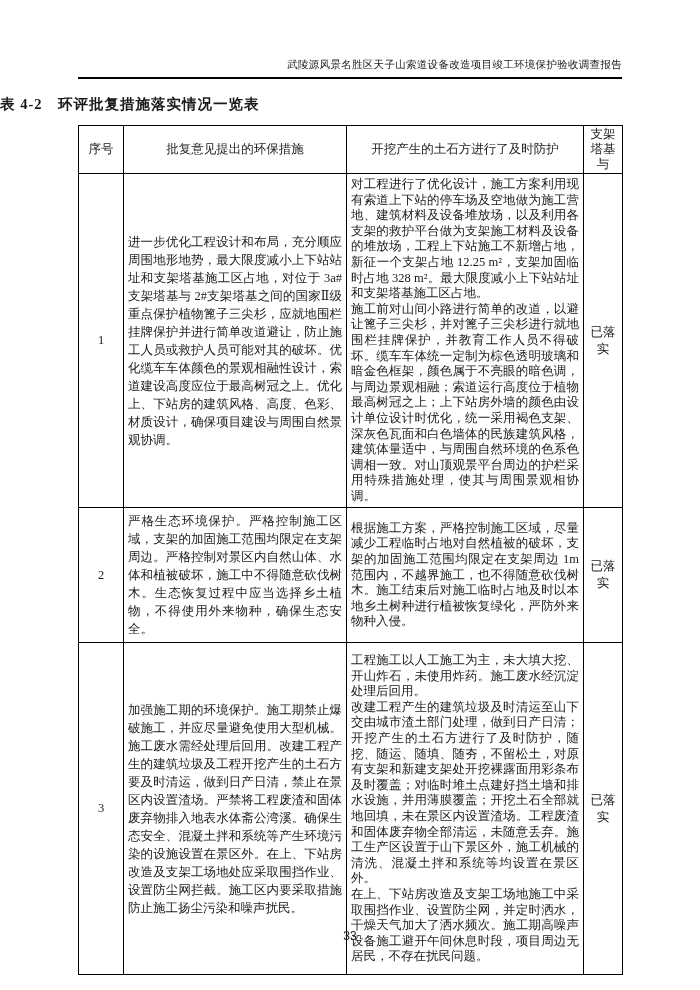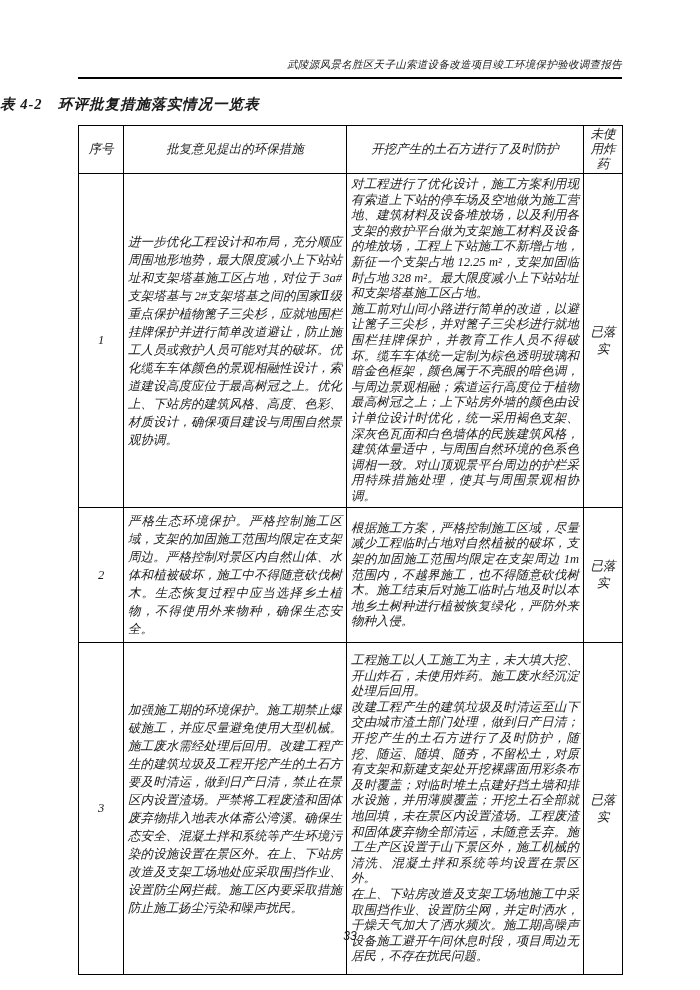--- a/index.html
+++ b/index.html
@@ -7,21 +7,20 @@
   body {
     background:#ffffff;
     color:#1a1a1a;
     font-family:"Liberation Serif","DejaVu Serif",serif;
     position:relative;
   }
   .page {
     width:700px; height:990px;
     position:relative;
     padding-top:58px;
-    font-style:italic;
   }
   .running-head {
     margin:0 78px;
     text-align:right;
     font-size:10.5px;
     letter-spacing:0.3px;
     padding-bottom:5px;
     border-bottom:2px solid #000;
     white-space:nowrap;
   }
@@ -107,21 +106,21 @@
       <col class="c-seq">
         <col class="c-meas">
         <col class="c-res">
         <col class="c-stat">
     </colgroup>
     <tbody>
         <tr class="header-row">
       <th class="h-cell">序号</th>
       <th class="h-cell">批复意见提出的环保措施</th>
       <th class="h-cell">开挖产生的土石方进行了及时防护</th>
-      <th class="h-cell">未使用炸药</th>
+      <th class="h-cell">支架塔基与</th>
     </tr>
 
     <tr class="row-1">
       <td class="seq-cell">1</td>
       <td class="measure-cell">进一步优化工程设计和布局，充分顺应周围地形地势，最大限度减小上下站站址和支架塔基施工区占地，对位于 3a#支架塔基与 2#支架塔基之间的国家Ⅱ级重点保护植物篦子三尖杉，应就地围栏挂牌保护并进行简单改道避让，防止施工人员或救护人员可能对其的破坏。优化缆车车体颜色的景观相融性设计，索道建设高度应位于最高树冠之上。优化上、下站房的建筑风格、高度、色彩、材质设计，确保项目建设与周围自然景观协调。</td>
       <td class="result-cell">
         <p>对工程进行了优化设计，施工方案利用现有索道上下站的停车场及空地做为施工营地、建筑材料及设备堆放场，以及利用各支架的救护平台做为支架施工材料及设备的堆放场，工程上下站施工不新增占地，新征一个支架占地 12.25 m²，支架加固临时占地 328 m²。最大限度减小上下站站址和支架塔基施工区占地。</p>
         <p>施工前对山间小路进行简单的改道，以避让篦子三尖杉，并对篦子三尖杉进行就地围栏挂牌保护，并教育工作人员不得破坏。缆车车体统一定制为棕色透明玻璃和暗金色框架，颜色属于不亮眼的暗色调，与周边景观相融；索道运行高度位于植物最高树冠之上；上下站房外墙的颜色由设计单位设计时优化，统一采用褐色支架、深灰色瓦面和白色墙体的民族建筑风格，建筑体量适中，与周围自然环境的色系色调相一致。对山顶观景平台周边的护栏采用特殊措施处理，使其与周围景观相协调。</p>
       </td>
       <td class="status-cell">已落实</td>

